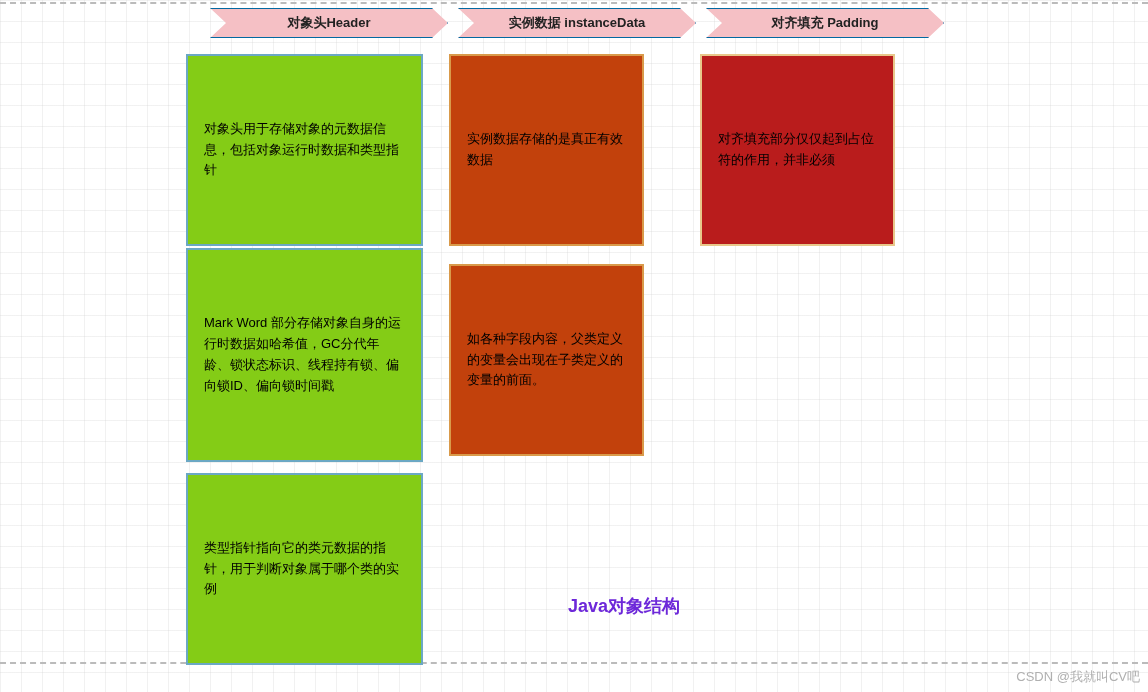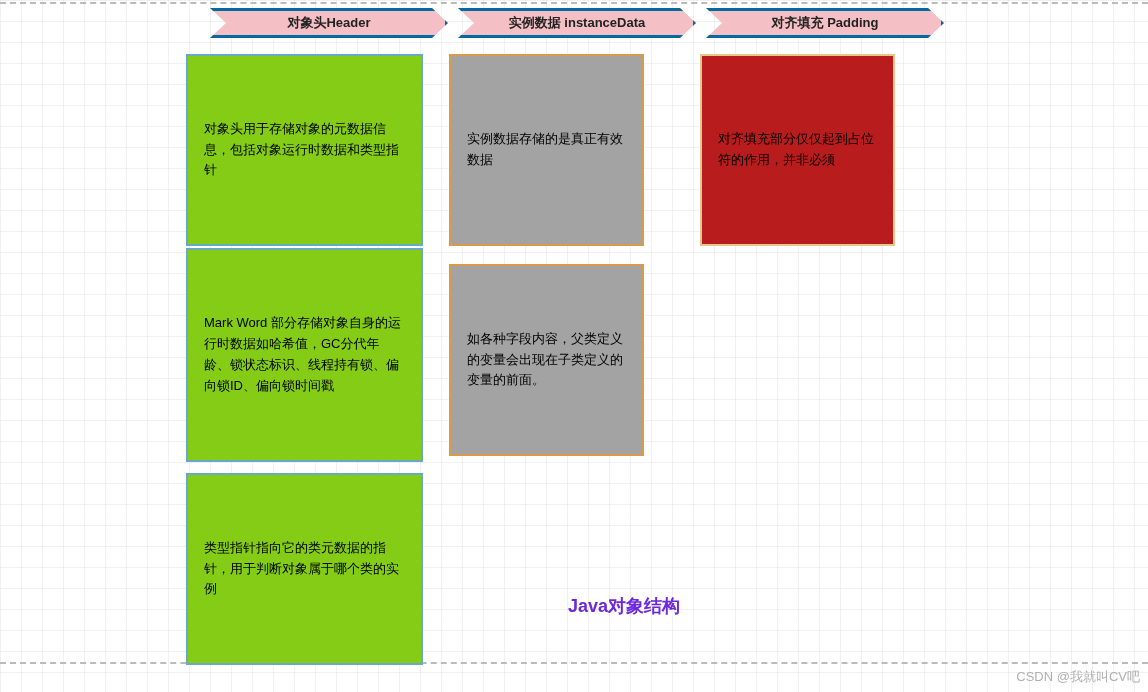--- a/index.html
+++ b/index.html
@@ -24,36 +24,36 @@
       position: absolute;
       top: 8px;
       height: 30px;
       display: flex;
       align-items: center;
       justify-content: center;
       font-size: 13px;
       font-weight: bold;
       color: #222;
       background: #f5c0c5;
-      border: 3px solid #0369a1;
+      border: 1px solid #0369a1;
       clip-path: polygon(0 0, calc(100% - 16px) 0, 100% 50%, calc(100% - 16px) 100%, 0 100%, 16px 50%);
       padding: 0 24px;
     }
     .box {
       position: absolute;
       border-width: 2px;
       border-style: solid;
       padding: 14px 16px;
       font-size: 13px;
       line-height: 1.6;
       display: flex;
       align-items: center;
     }
     .box-blue { background: #84cc16; border-color: #6ba8c4; }
-    .box-orange { background: #a3a3a3; border-color: #d99a4a; }
+    .box-orange { background: #c2410c; border-color: #d99a4a; }
     .box-yellow { background: #b91c1c; border-color: #e8c78a; }
     .title {
       position: absolute;
       font-weight: bold;
       font-size: 18px;
       color: #6d28d9;
     }
     .watermark {
       position: absolute;
       right: 8px;

